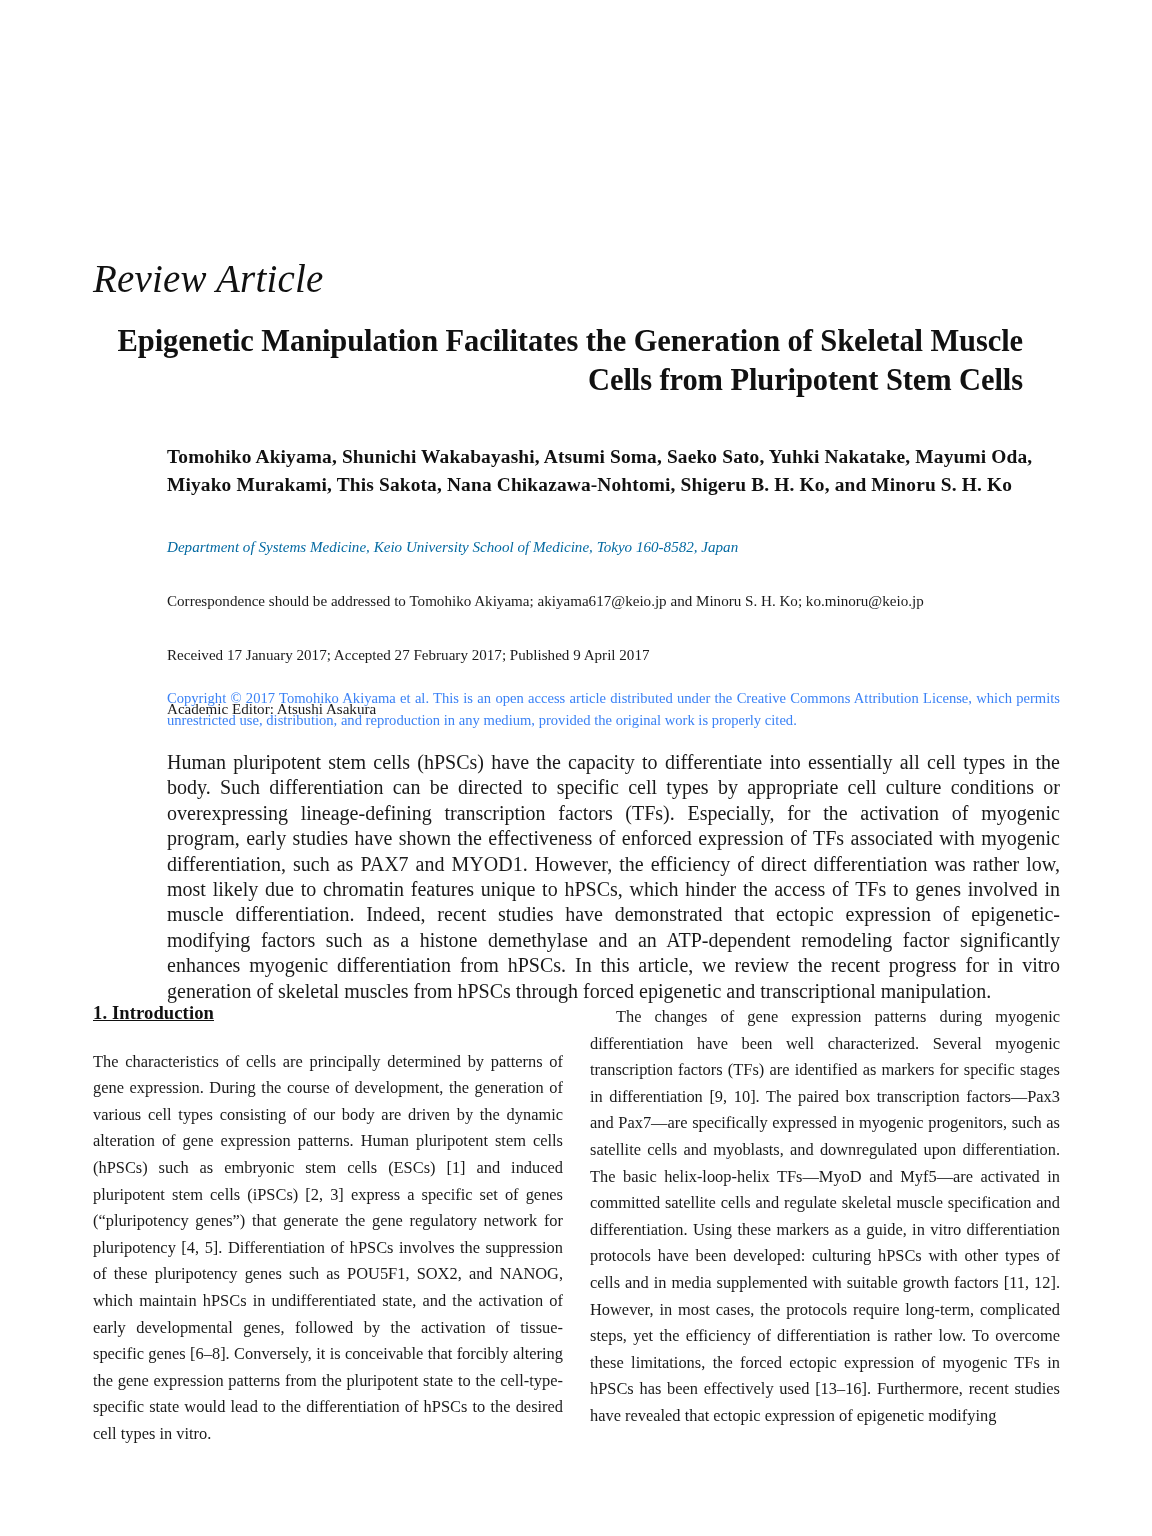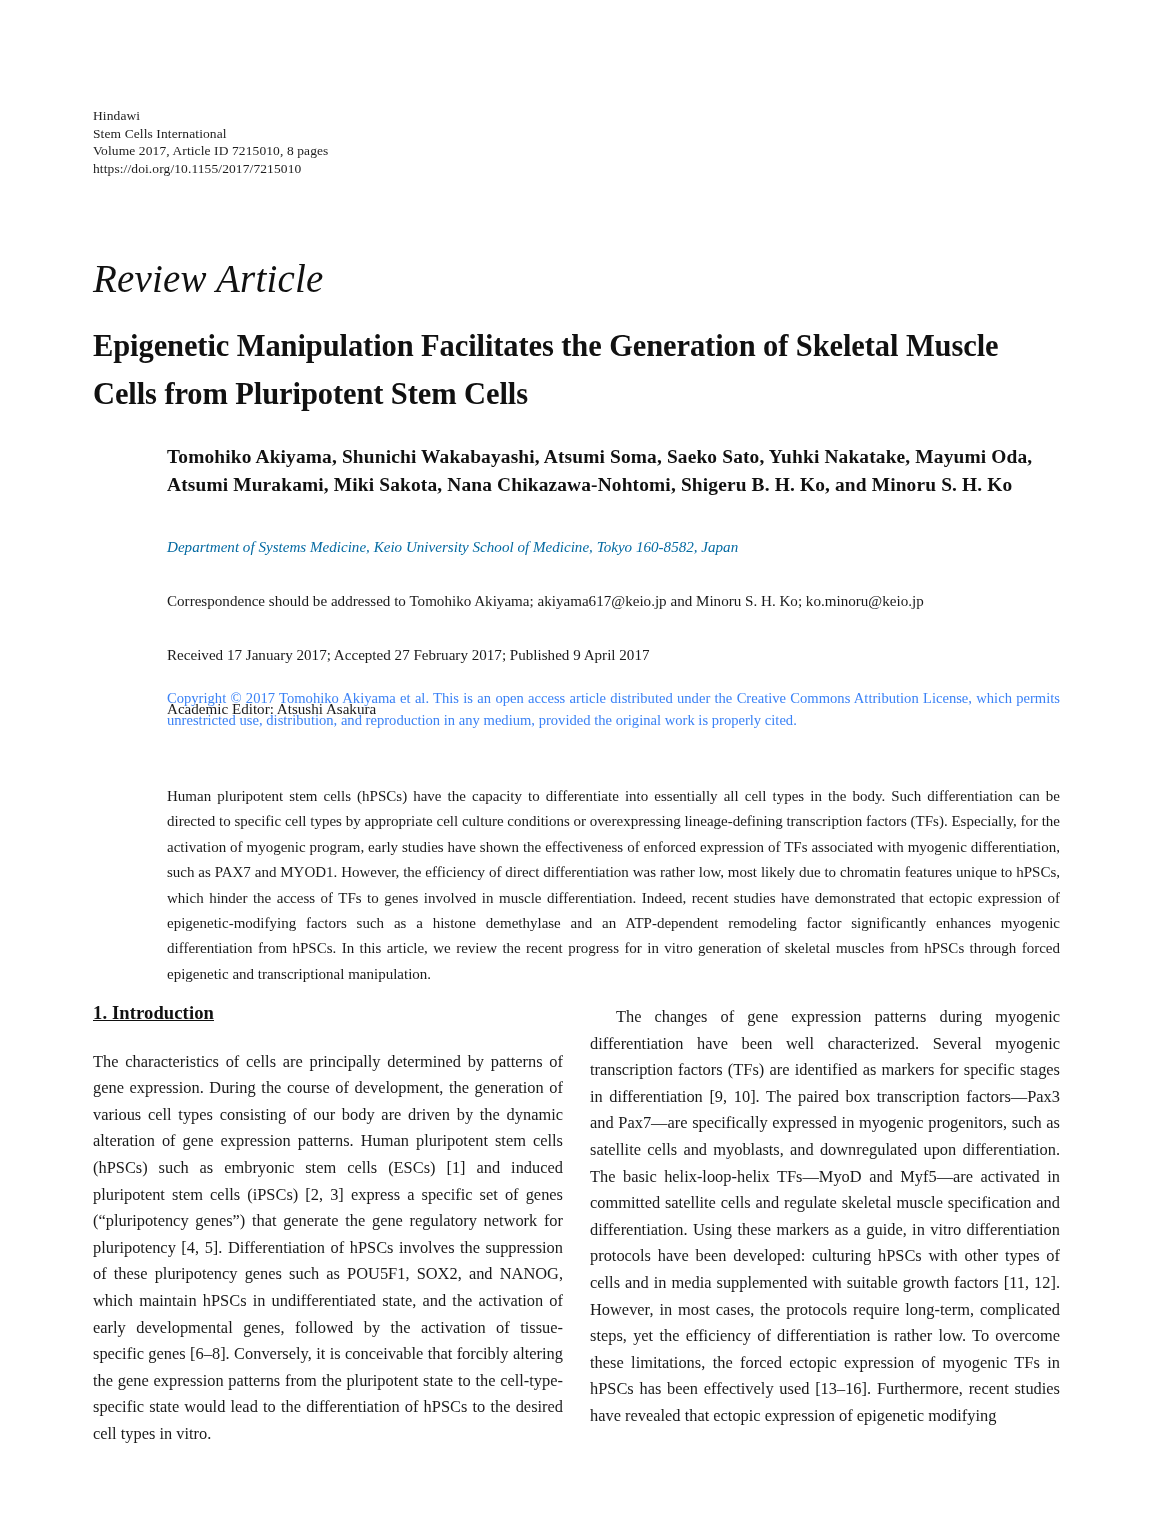--- a/index.html
+++ b/index.html
@@ -50,23 +50,24 @@
   }
 
   
   .article-title {
     position: absolute;
     left: 93px;
     top: 302px;
     width: 930px;
     font-size: 30.5px;
     font-weight: bold;
-    line-height: 48px;
+    line-height: 39px;
     color: #111;
     letter-spacing: -0.1px;
+    text-align: right;
   }
 
   
   .authors {
     position: absolute;
     left: 167px;
     top: 443px;
     width: 895px;
     font-size: 19.4px;
     font-weight: bold;
@@ -106,26 +107,25 @@
     text-align: justify;
     color: #3b82f6;
   }
 
   
   .abstract {
     position: absolute;
     left: 167px;
     top: 750px;
     width: 893px;
-    font-size: 15px;
+    font-size: 20px;
     line-height: 25.4px;
     text-align: justify;
     text-justify: inter-word;
     color: #1a1a1a;
-    margin-top: 34px;
   }
   .abstract p { margin: 0; }
 
   
   .body-columns {
     position: absolute;
     left: 93px;
     top: 1004px;
     width: 967px;
     height: 430px;
@@ -158,32 +158,26 @@
     font-family: Liberation Serif, serif;
   }
   .col p.indent { text-indent: 26px; }
   .col p.last-line-normal { text-align-last: left; }
 </style>
 </head>
 <body>
 
 <div class="page">
 
-  <div class="journal-header">
-    <div>Hindawi</div>
-    <div>Stem Cells International</div>
-    <div>Volume 2017, Article ID 7215010, 8 pages</div>
-    <div>https://doi.org/10.1155/2017/7215010</div>
-  </div>
 
   <div class="article-type">Review Article</div>
 
   <h1 class="article-title">Epigenetic Manipulation Facilitates the Generation of Skeletal Muscle Cells from Pluripotent Stem Cells</h1>
 
-  <div class="authors">Tomohiko Akiyama, Shunichi Wakabayashi, Atsumi Soma, Saeko Sato, Yuhki Nakatake, Mayumi Oda, Atsumi Murakami, Miki Sakota, Nana Chikazawa-Nohtomi, Shigeru B. H. Ko, and Minoru S. H. Ko</div>
+  <div class="authors">Tomohiko Akiyama, Shunichi Wakabayashi, Atsumi Soma, Saeko Sato, Yuhki Nakatake, Mayumi Oda, Miyako Murakami, This Sakota, Nana Chikazawa-Nohtomi, Shigeru B. H. Ko, and Minoru S. H. Ko</div>
 
   <div class="meta">
     <div class="affiliation">Department of Systems Medicine, Keio University School of Medicine, Tokyo 160-8582, Japan</div>
     <div class="meta-line">Correspondence should be addressed to Tomohiko Akiyama; akiyama617@keio.jp and Minoru S. H. Ko; ko.minoru@keio.jp</div>
     <div class="meta-line">Received 17 January 2017; Accepted 27 February 2017; Published 9 April 2017</div>
     <div class="meta-line">Academic Editor: Atsushi Asakura</div>
   </div>
 
   <div class="copyright">Copyright © 2017 Tomohiko Akiyama et al. This is an open access article distributed under the Creative Commons Attribution License, which permits unrestricted use, distribution, and reproduction in any medium, provided the original work is properly cited.</div>
 

